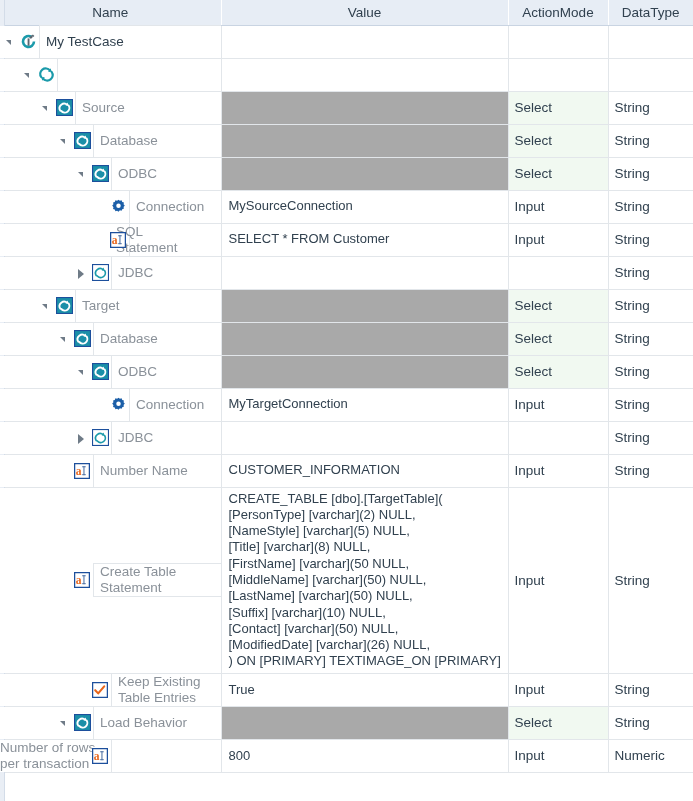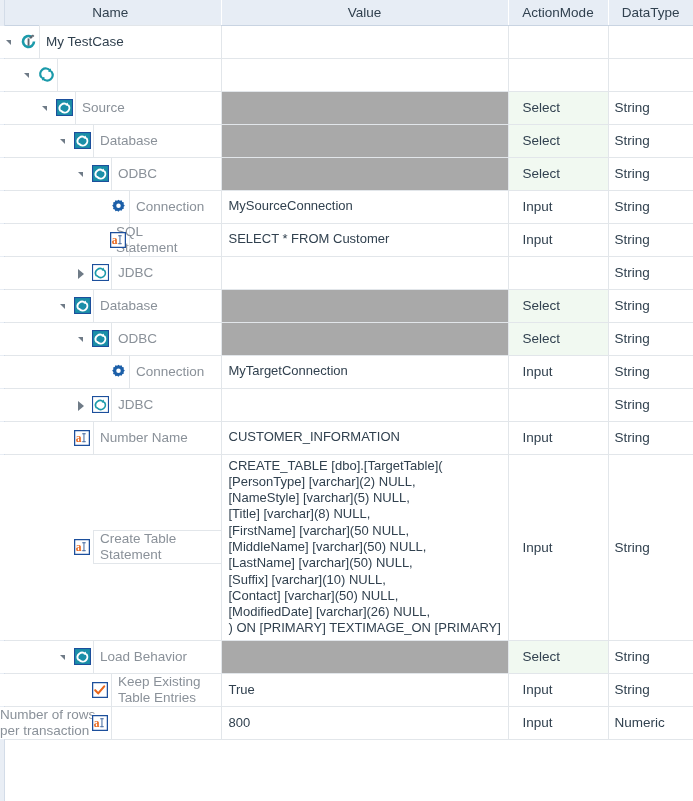--- a/index.html
+++ b/index.html
@@ -61,21 +61,21 @@
     border-left: 1px solid #e2e6ea;
     border-right: 1px solid #e2e6ea;
     padding: 3px 6px 3px 7px;
     color: #31414f;
     font-size: 13px;
     line-height: 16.3px;
     white-space: pre-line;
   }
   td.c-action {
     border-right: 1px solid #e2e6ea;
-    padding: 0 0 0 14px;
+    padding: 0 0 0 6px;
     color: #31414f;
     font-size: 13.5px;
   }
   td.c-action.sel { background: #f1f9f1; }
   td.c-type {
     padding: 0 0 0 6px;
     color: #31414f;
     font-size: 13.5px;
   }
   td.c-value.gray { background: #a9a9a9; }
@@ -324,20 +324,42 @@
               <span class="node-label" style="margin-left: 118px; max-width: 99px;">JDBC</span>
             </div>
           </td>
           <td class="c-value"></td>
           <td class="c-action"></td>
           <td class="c-type">String</td>
         </tr>
         <tr>
           <td class="c-name">
             <div class="name-wrap">
+              <div class="label-box" style="left: 75px;"></div>
+              <span class="twisty expanded" style="left: 42px;">
+                <i></i>
+              </span>
+              <span class="icon" style="left: 55px;">
+                <svg width="17" height="17" viewBox="0 0 17 17">
+                  <rect x="0.5" y="0.5" width="16" height="16" fill="#1b8fa8" stroke="#1c4f9c" stroke-width="1.2"></rect>
+                  <path d="M4.2 11.6a4.6 4.6 0 0 1 7.1-5.7" fill="none" stroke="#ffffff" stroke-width="1.9" stroke-linecap="round"></path>
+                  <path d="M12.7 6.6a4.6 4.6 0 0 1-7.4 5.4" fill="none" stroke="#ffffff" stroke-width="1.9" stroke-linecap="round"></path>
+                  <path d="M11.6 3.4l0.8 2.9-2.9 0.2z" fill="#ffffff"></path>
+                </svg>
+              </span>
+              <span class="node-label" style="margin-left: 82px; max-width: 135px;">Target</span>
+            </div>
+          </td>
+          <td class="c-value gray"></td>
+          <td class="c-action sel">Select</td>
+          <td class="c-type">String</td>
+        </tr>
+        <tr>
+          <td class="c-name">
+            <div class="name-wrap">
               <div class="label-box" style="left: 93px;"></div>
               <span class="twisty expanded" style="left: 60px;">
                 <i></i>
               </span>
               <span class="icon" style="left: 73px;">
                 <svg width="17" height="17" viewBox="0 0 17 17">
                   <rect x="0.5" y="0.5" width="16" height="16" fill="#1b8fa8" stroke="#1c4f9c" stroke-width="1.2"></rect>
                   <path d="M4.2 11.6a4.6 4.6 0 0 1 7.1-5.7" fill="none" stroke="#ffffff" stroke-width="1.9" stroke-linecap="round"></path>
                   <path d="M12.7 6.6a4.6 4.6 0 0 1-7.4 5.4" fill="none" stroke="#ffffff" stroke-width="1.9" stroke-linecap="round"></path>
                   <path d="M11.6 3.4l0.8 2.9-2.9 0.2z" fill="#ffffff"></path>
@@ -457,54 +479,54 @@
 [Suffix] [varchar](10) NULL,
 [Contact] [varchar](50) NULL,
 [ModifiedDate] [varchar](26) NULL,
 ) ON [PRIMARY] TEXTIMAGE_ON [PRIMARY]</td>
           <td class="c-action">Input</td>
           <td class="c-type">String</td>
         </tr>
         <tr>
           <td class="c-name">
             <div class="name-wrap">
-              <div class="label-box" style="left: 93px;"></div>
-              <span class="twisty expanded" style="left: 60px;">
-                <i></i>
-              </span>
-              <span class="icon" style="left: 73px;">
-                <svg width="17" height="17" viewBox="0 0 17 17">
-                  <rect x="0.5" y="0.5" width="16" height="16" fill="#1b8fa8" stroke="#1c4f9c" stroke-width="1.2"></rect>
-                  <path d="M4.2 11.6a4.6 4.6 0 0 1 7.1-5.7" fill="none" stroke="#ffffff" stroke-width="1.9" stroke-linecap="round"></path>
-                  <path d="M12.7 6.6a4.6 4.6 0 0 1-7.4 5.4" fill="none" stroke="#ffffff" stroke-width="1.9" stroke-linecap="round"></path>
-                  <path d="M11.6 3.4l0.8 2.9-2.9 0.2z" fill="#ffffff"></path>
-                </svg>
-              </span>
-              <span class="node-label" style="margin-left: 100px; max-width: 117px;">Load Behavior</span>
-            </div>
-          </td>
-          <td class="c-value gray"></td>
-          <td class="c-action sel">Select</td>
-          <td class="c-type">String</td>
-        </tr>
-        <tr>
-          <td class="c-name">
-            <div class="name-wrap">
               <div class="label-box" style="left: 111px;"></div>
               <span class="icon" style="left: 91px;">
                 <svg width="16" height="16" viewBox="0 0 16 16">
                   <rect x="0.6" y="0.6" width="14.8" height="14.8" fill="#ffffff" stroke="#1c4f9c" stroke-width="1.3"></rect>
                   <path d="M3.2 8.2l3 3.2 6-7" fill="none" stroke="#e8661c" stroke-width="2.1" stroke-linecap="round" stroke-linejoin="round"></path>
                 </svg>
               </span>
               <span class="node-label" style="margin-left: 118px; max-width: 99px;">Keep Existing Table Entries</span>
             </div>
           </td>
           <td class="c-value">True</td>
           <td class="c-action">Input</td>
+          <td class="c-type">String</td>
+        </tr>
+        <tr>
+          <td class="c-name">
+            <div class="name-wrap">
+              <div class="label-box" style="left: 93px;"></div>
+              <span class="twisty expanded" style="left: 60px;">
+                <i></i>
+              </span>
+              <span class="icon" style="left: 73px;">
+                <svg width="17" height="17" viewBox="0 0 17 17">
+                  <rect x="0.5" y="0.5" width="16" height="16" fill="#1b8fa8" stroke="#1c4f9c" stroke-width="1.2"></rect>
+                  <path d="M4.2 11.6a4.6 4.6 0 0 1 7.1-5.7" fill="none" stroke="#ffffff" stroke-width="1.9" stroke-linecap="round"></path>
+                  <path d="M12.7 6.6a4.6 4.6 0 0 1-7.4 5.4" fill="none" stroke="#ffffff" stroke-width="1.9" stroke-linecap="round"></path>
+                  <path d="M11.6 3.4l0.8 2.9-2.9 0.2z" fill="#ffffff"></path>
+                </svg>
+              </span>
+              <span class="node-label" style="margin-left: 100px; max-width: 117px;">Load Behavior</span>
+            </div>
+          </td>
+          <td class="c-value gray"></td>
+          <td class="c-action sel">Select</td>
           <td class="c-type">String</td>
         </tr>
         <tr>
           <td class="c-name">
             <div class="name-wrap">
               <div class="label-box" style="left: 111px;"></div>
               <span class="icon" style="left: 91px;">
                 <svg width="16" height="16" viewBox="0 0 16 16">
                   <rect x="0.6" y="0.6" width="14.8" height="14.8" fill="#ffffff" stroke="#1c4f9c" stroke-width="1.3"></rect>
                   <text x="4.6" y="12" font-family="Liberation Serif, serif" font-size="11.5" font-weight="bold" fill="#e8661c" text-anchor="middle">a</text>

